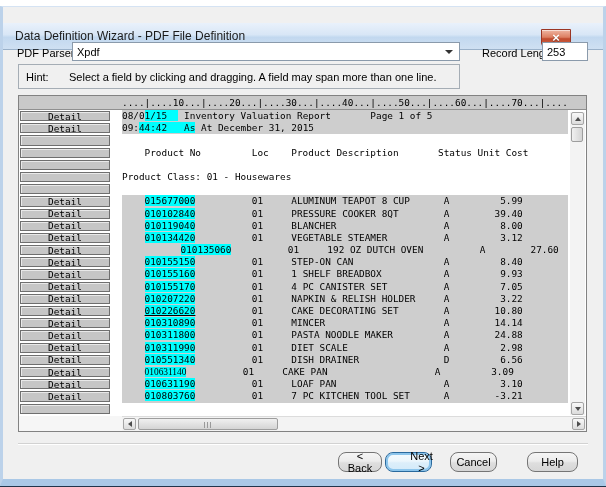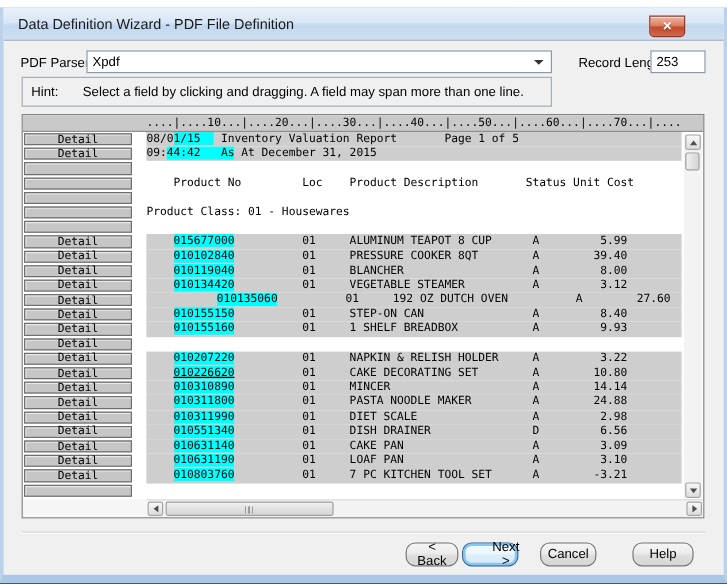--- a/index.html
+++ b/index.html
@@ -4,21 +4,21 @@
 <style>
   html,body{margin:0;padding:0;width:606px;height:487px;background:#fff;overflow:hidden;
             font-family:"Liberation Sans",sans-serif;}
   *{box-sizing:border-box;}
   .frame{position:absolute;left:0;top:6px;right:0;bottom:1px;background:#f0f0f0;
          border-left:3px solid #bcd2ea;border-right:3px solid #bcd2ea;
          border-top:1px solid #d5e3f3;border-bottom:7px solid #aac8e6;}
   .bottom-line{position:absolute;left:0;bottom:0;width:606px;height:1px;background:#20344a;}
 
   
-  .titlebar{position:absolute;left:0;top:0;right:0;height:27px;
+  .titlebar{position:absolute;left:0;top:16px;right:0;height:27px;
             background:linear-gradient(#e9f1fb,#d8e6f6 45%,#c2d8ef 55%,#cfe0f2);
             border-bottom:1px solid #9ab1c9;}
   .title{position:absolute;left:12px;top:6px;font-size:12px;color:#1a1a1a;}
   .close-btn{position:absolute;right:32px;top:6px;width:30px;height:18px;border-radius:0 0 4px 4px;
              border:1px solid #9a3524;display:flex;align-items:center;justify-content:center;
              background:linear-gradient(#efb5a2,#dd7f62 45%,#c04a2d 55%,#d0674a);
              box-shadow:inset 0 1px 0 rgba(255,255,255,.55);cursor:pointer;}
   .close-btn span{color:#fff;font-size:13px;font-weight:bold;line-height:1;margin-top:-2px;
                   text-shadow:0 1px 1px rgba(0,0,0,.4);}
 
@@ -197,20 +197,23 @@
           </div>
         </div>
         <div class="prow">
           <div class="rlabel">Detail</div>
           <div class="rband shaded">
             <pre class="mono"><span>    </span><span class="hlcyan" style="background: rgb(0, 255, 255);">010155160</span><span>          01     1 SHELF BREADBOX           A         9.93</span></pre>
           </div>
         </div>
         <div class="prow">
           <div class="rlabel">Detail</div>
+          <div class="rband shaded">
+            <pre class="mono"><span>    </span><span class="hlcyan" style="background: rgb(0, 255, 255);">010155170</span><span>          01     4 PC CANISTER SET          A         7.05</span></pre>
+          </div>
         </div>
         <div class="prow">
           <div class="rlabel">Detail</div>
           <div class="rband shaded">
             <pre class="mono"><span>    </span><span class="hlcyan" style="background: rgb(0, 255, 255);">010207220</span><span>          01     NAPKIN &amp; RELISH HOLDER     A         3.22</span></pre>
           </div>
         </div>
         <div class="prow">
           <div class="rlabel">Detail</div>
           <div class="rband shaded">
@@ -237,21 +240,21 @@
         </div>
         <div class="prow">
           <div class="rlabel">Detail</div>
           <div class="rband shaded">
             <pre class="mono"><span>    </span><span class="hlcyan" style="background: rgb(0, 255, 255);">010551340</span><span>          01     DISH DRAINER               D         6.56</span></pre>
           </div>
         </div>
         <div class="prow">
           <div class="rlabel">Detail</div>
           <div class="rband shaded">
-            <pre class="mono"><span>    </span><span class="hlcyan" style="background: rgb(0, 255, 255);">010631140</span><span>          01     CAKE PAN                   A         3.09</span></pre>
+            <pre class="mono"><span>    </span><span class="hlcyan" style="background: rgb(0, 255, 255); font-family: Liberation Serif, serif;">010631140</span><span>          01     CAKE PAN                   A         3.09</span></pre>
           </div>
         </div>
         <div class="prow">
           <div class="rlabel">Detail</div>
           <div class="rband shaded">
             <pre class="mono"><span>    </span><span class="hlcyan" style="background: rgb(0, 255, 255);">010631190</span><span>          01     LOAF PAN                   A         3.10</span></pre>
           </div>
         </div>
         <div class="prow">
           <div class="rlabel">Detail</div>

